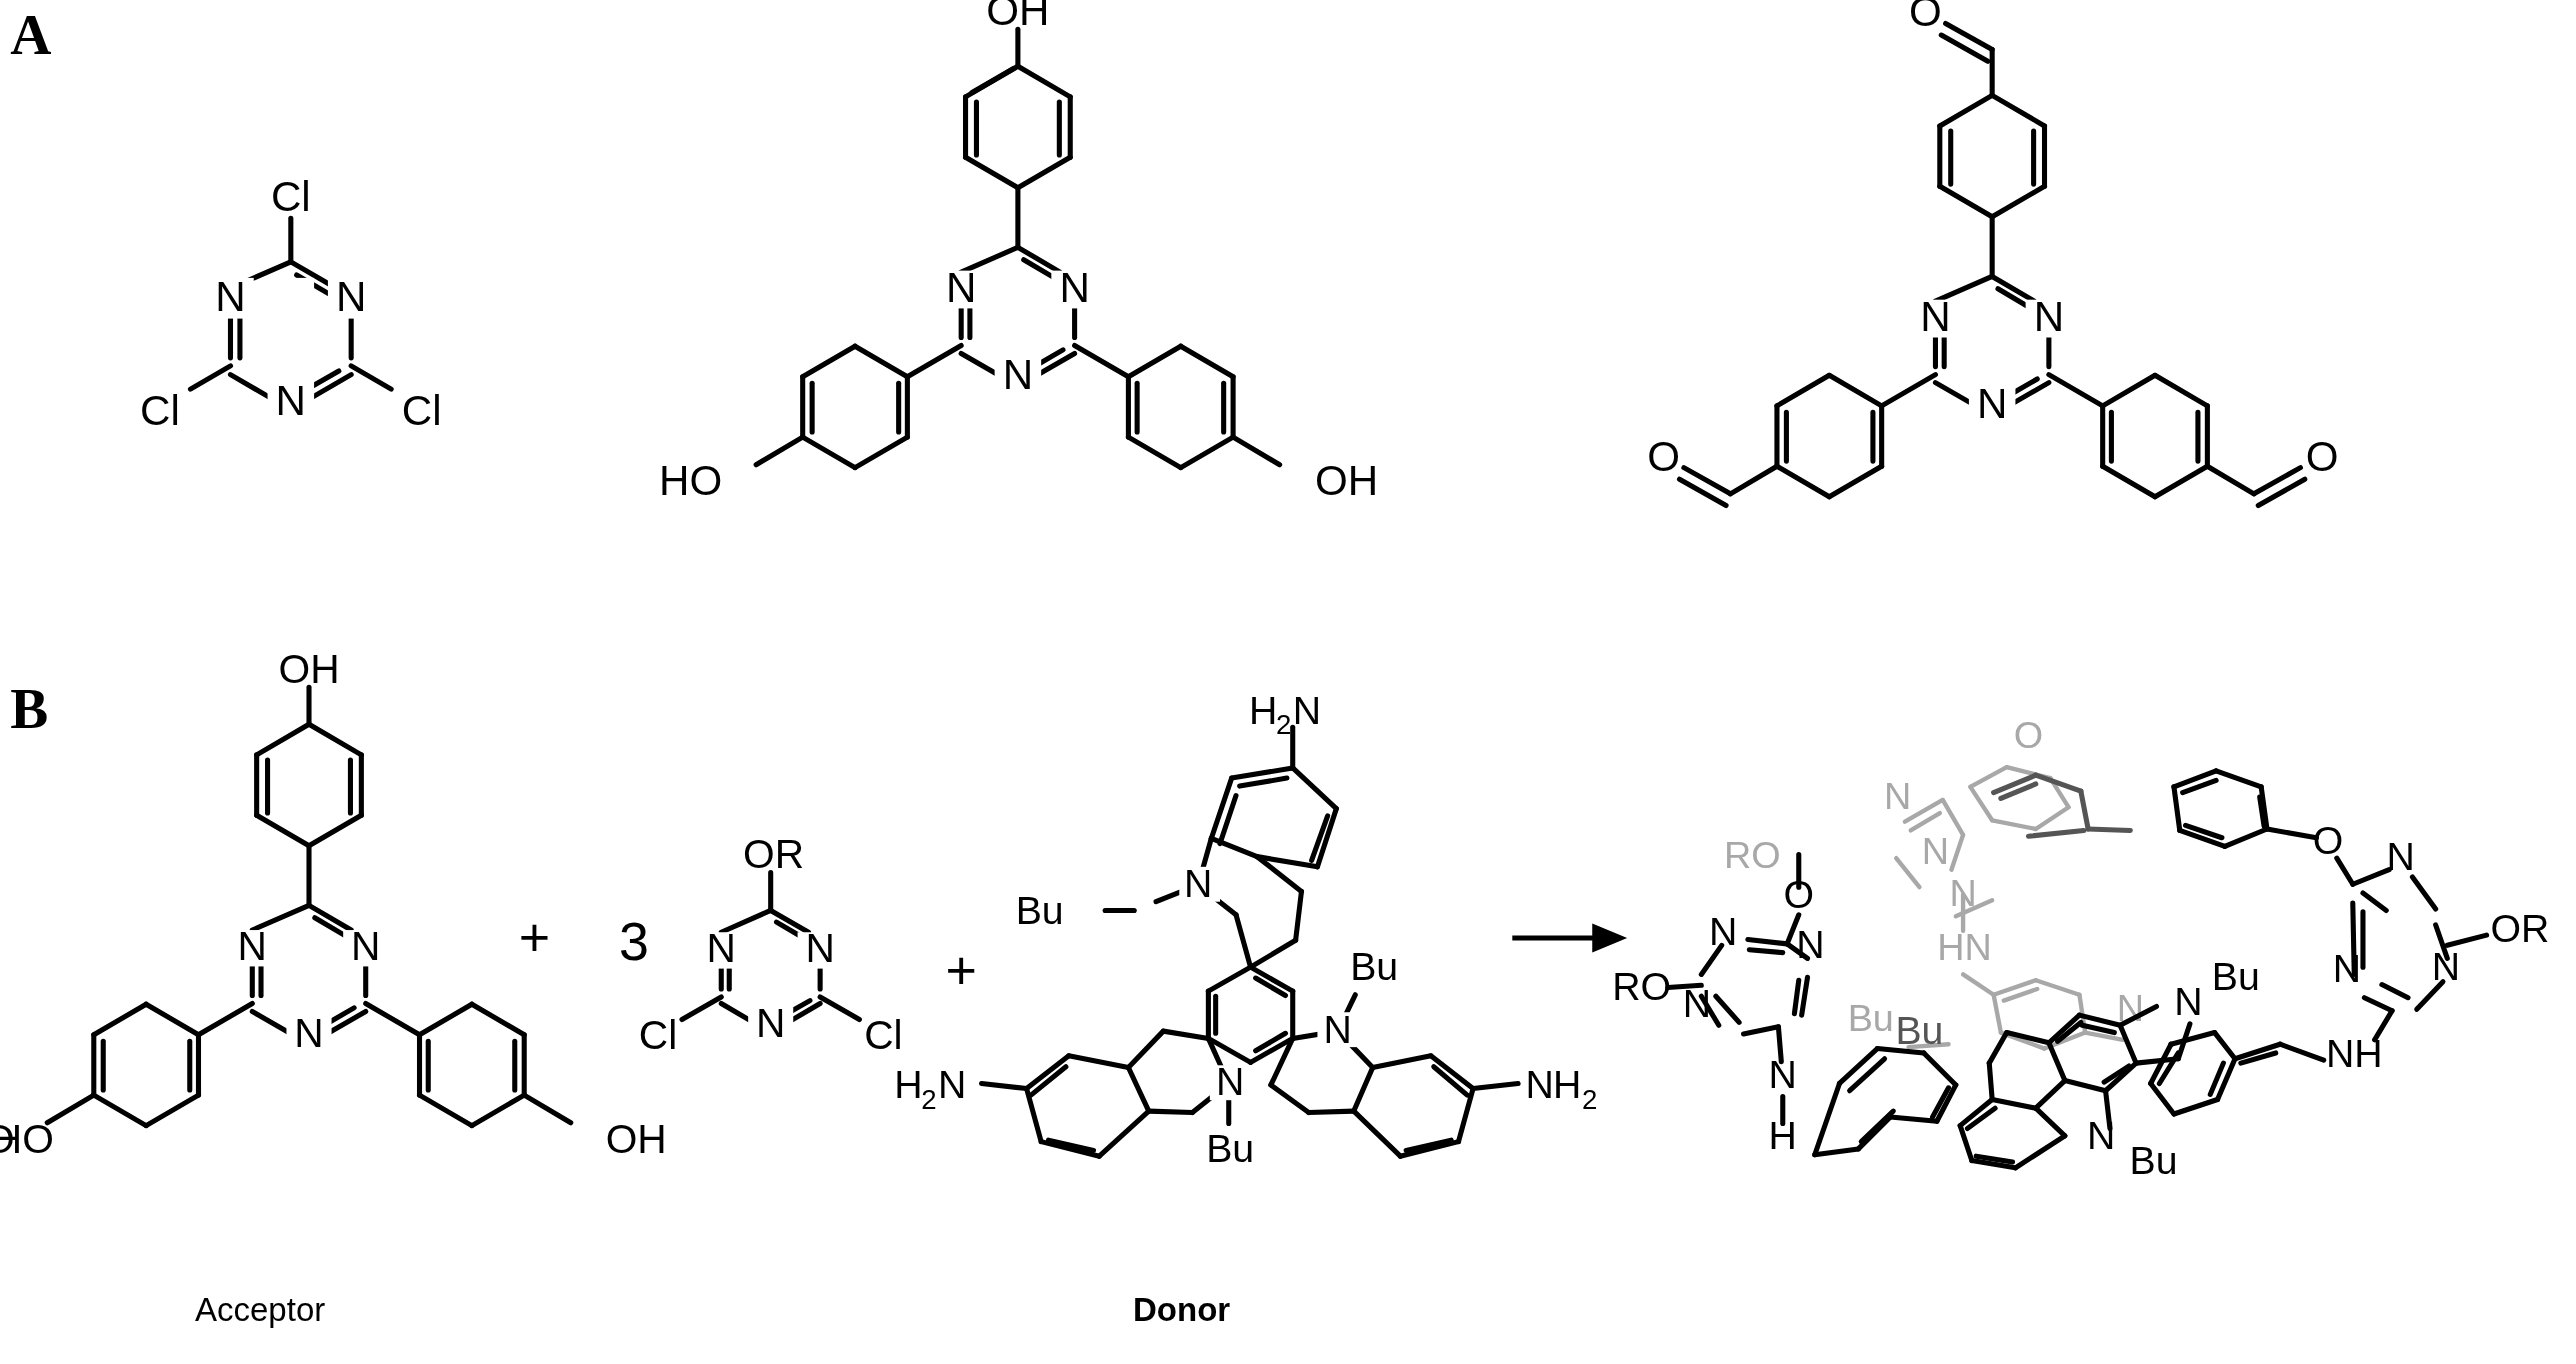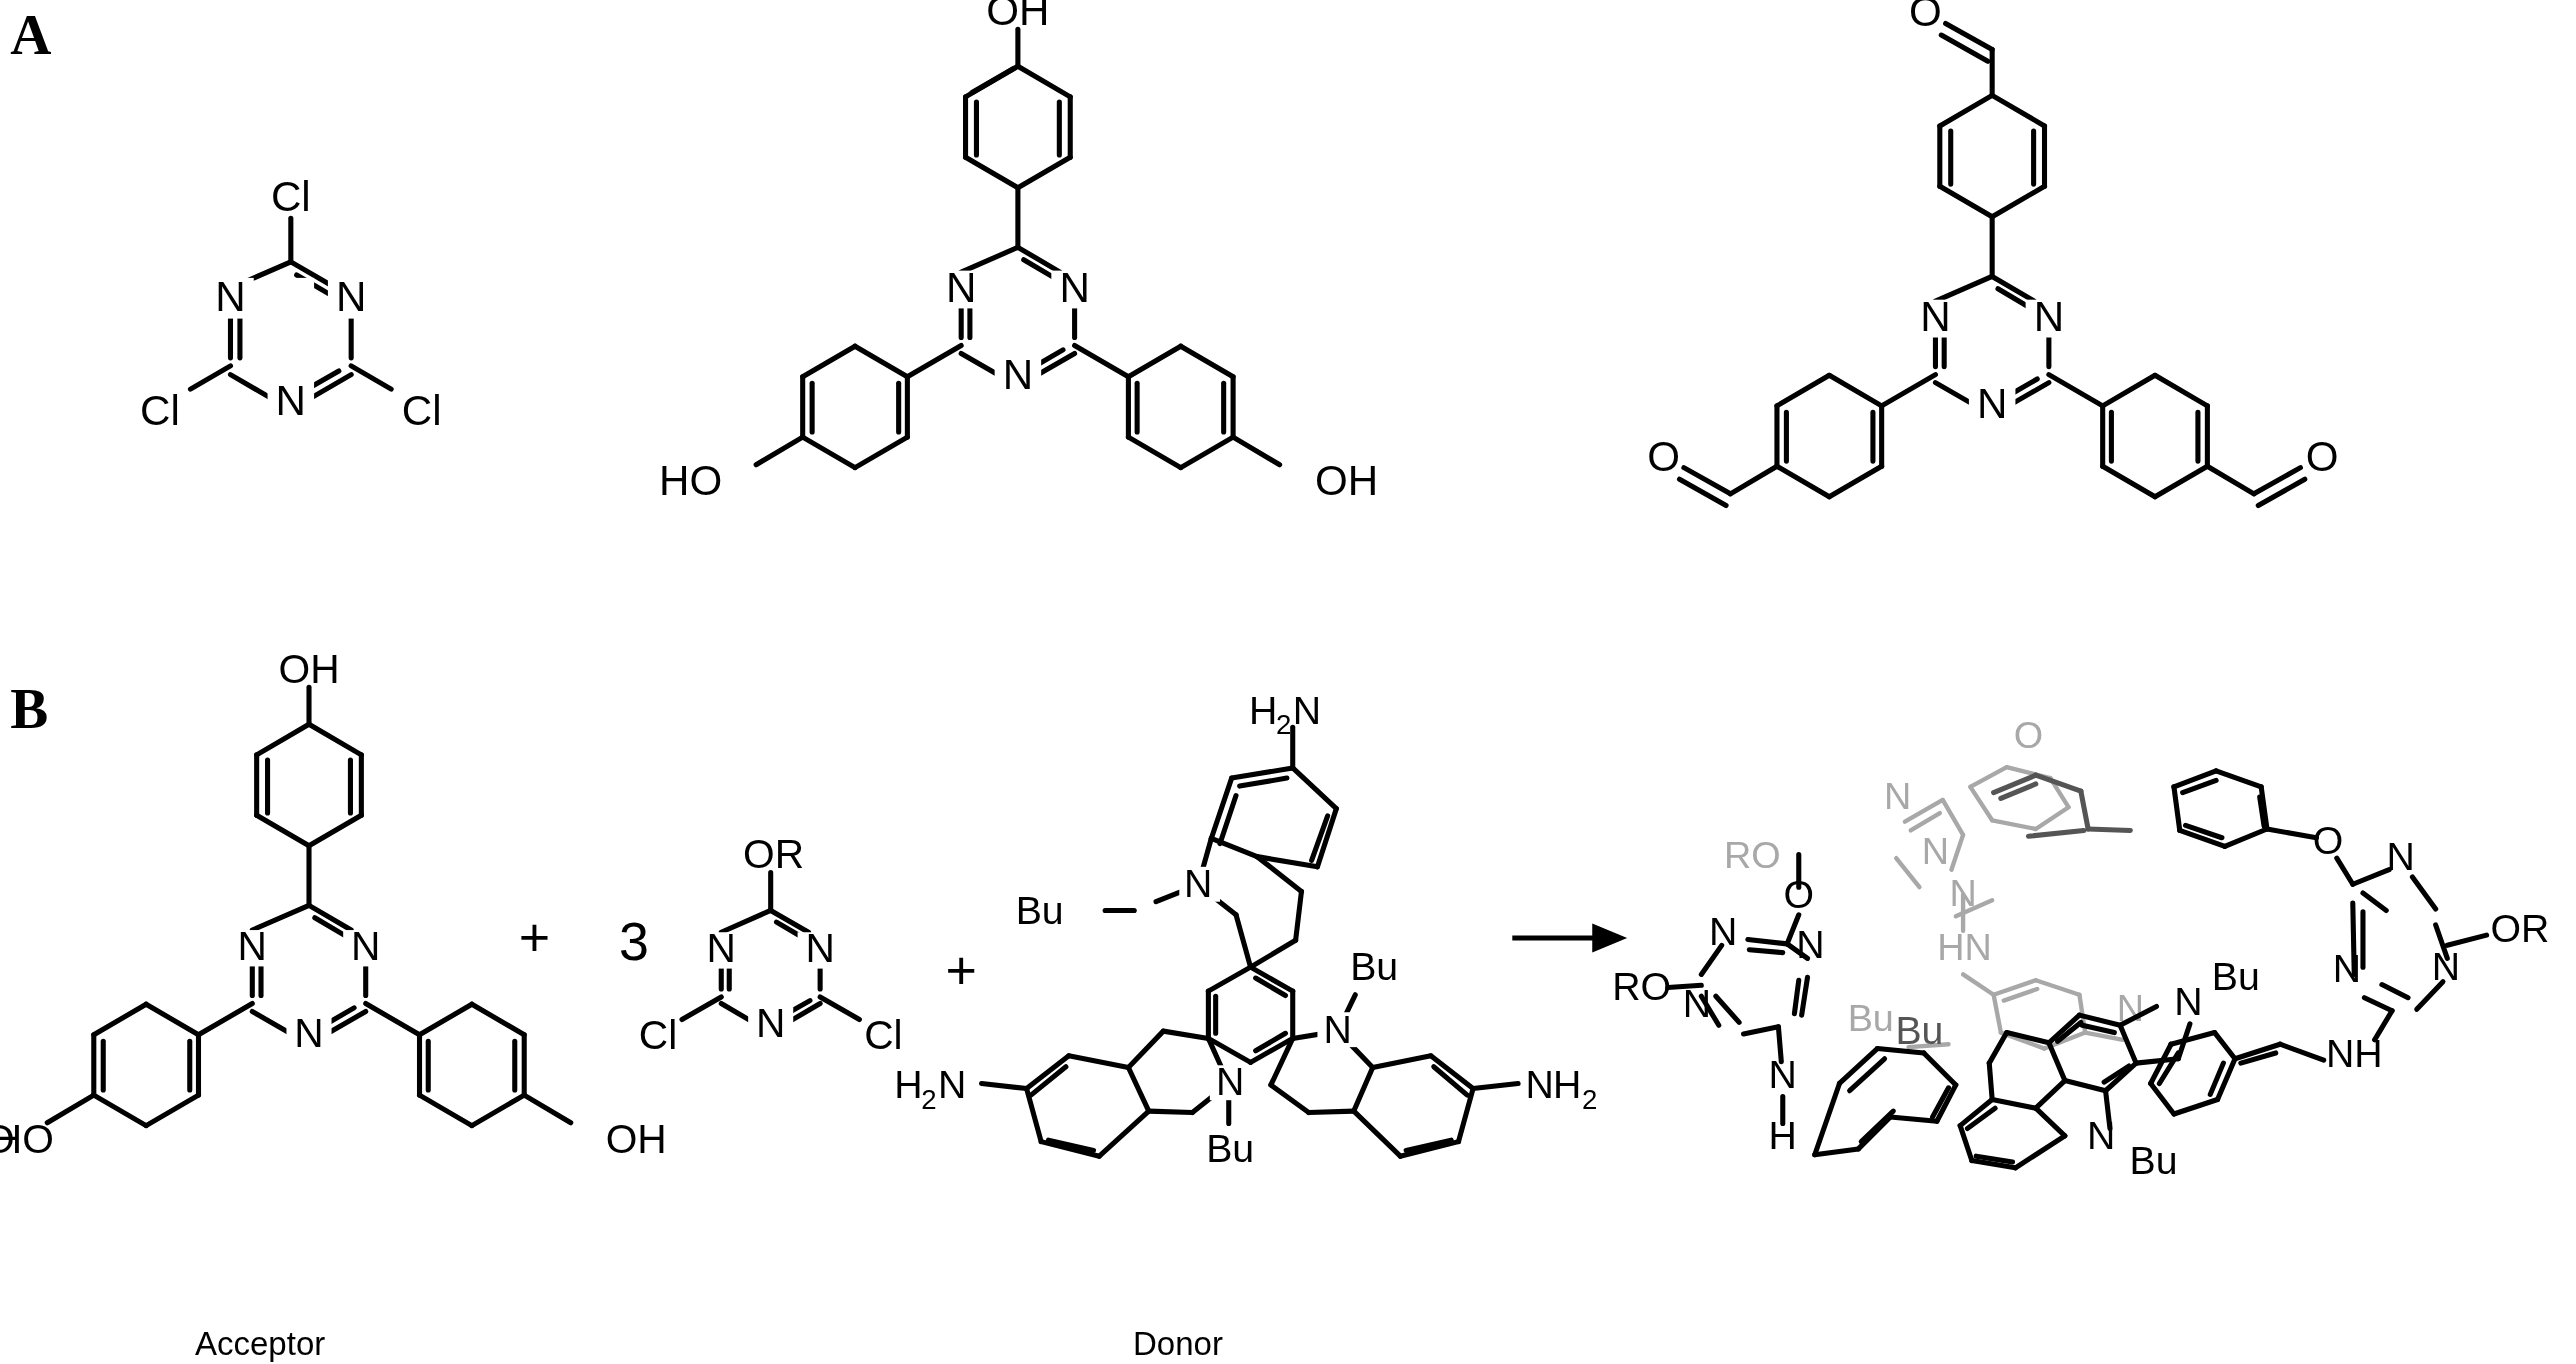--- a/index.html
+++ b/index.html
@@ -2,31 +2,31 @@
 <html style="font-size:11.6px"><head>
 <meta charset="utf-8">
 <style>
   html,body{margin:0;padding:0;background:#ffffff;}
   body{width:2576px;height:1365px;position:relative;overflow:hidden;
        font-family:"Liberation Sans", sans-serif;color:#000;}
   .panel-letter{position:absolute;font-family:"Liberation Serif", serif;
        font-weight:bold;font-size:57px;line-height:1;color:#000;}
   .fig{position:absolute;top:0;left:0;width:2576px;height:1365px;}
   .cap{position:absolute;font-family:"Liberation Sans", sans-serif;
-       font-size:33px;color:#000;white-space:nowrap;margin-top:34px;}
+       font-size:33px;color:#000;white-space:nowrap;}
   svg text{font-family:"Liberation Sans", sans-serif;}
 </style>
 </head>
 <body>
 
 <div class="panel-letter" style="left:10.2px;top:5.8px;">A</div>
 <div class="panel-letter" style="left:10.2px;top:680px;">B</div>
 
 <div class="cap" style="left:195px;top:1291px;">Acceptor</div>
-<div class="cap" style="left:1133px;top:1291px;">Donor</div>
+<div class="cap" style="left:1133px;top:1291px;font-weight:bold;">Donor</div>
 
 <svg class="fig" viewBox="0 0 3543 1877">
   <defs>
     <marker id="arrowhead" markerWidth="10" markerHeight="8" refX="9" refY="4" orient="auto">
       <polygon points="0,0 10,4 0,8" fill="#000"></polygon>
     </marker>
     <g id="ref"></g>
   </defs>
 
   <g stroke="#000" stroke-width="7" fill="none" stroke-linecap="round">

